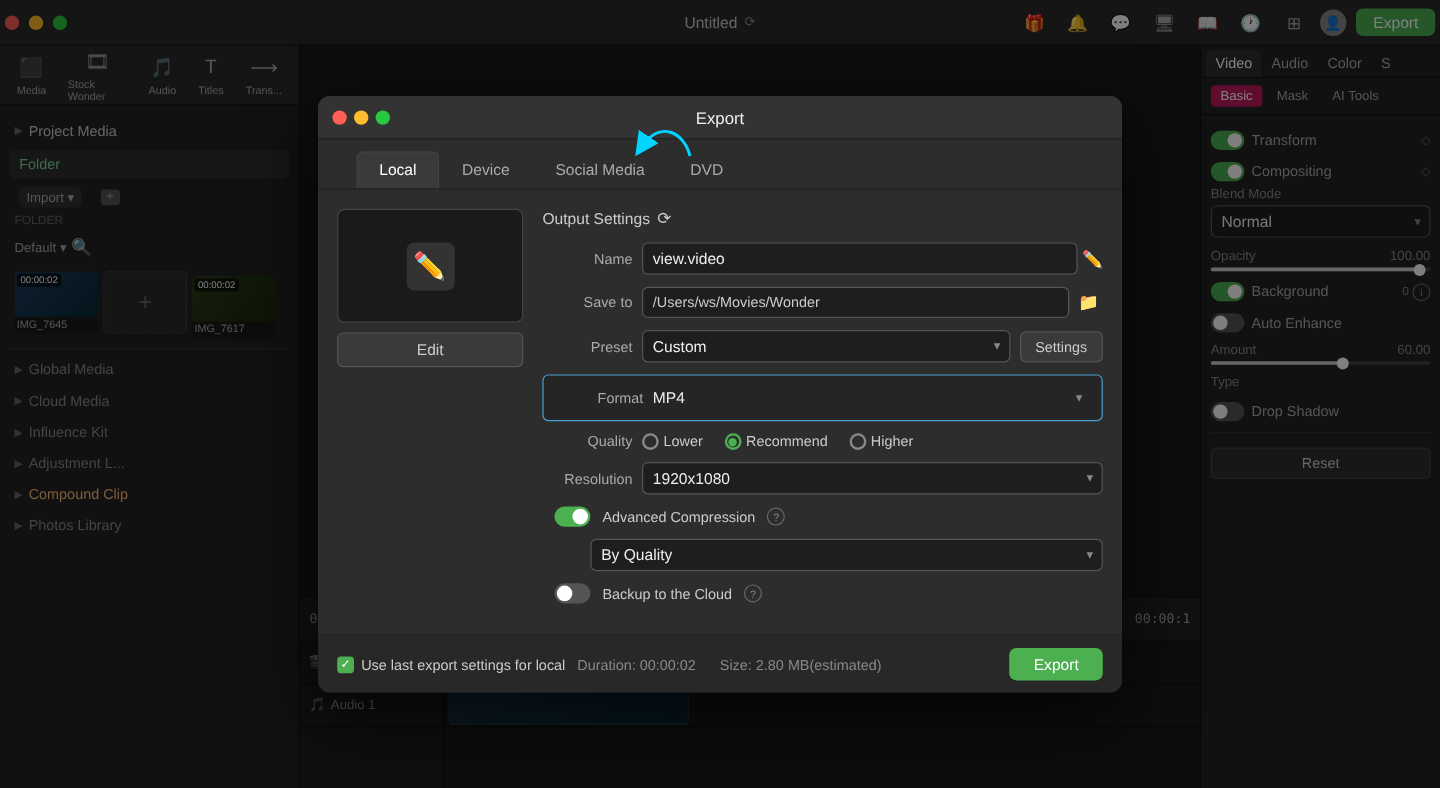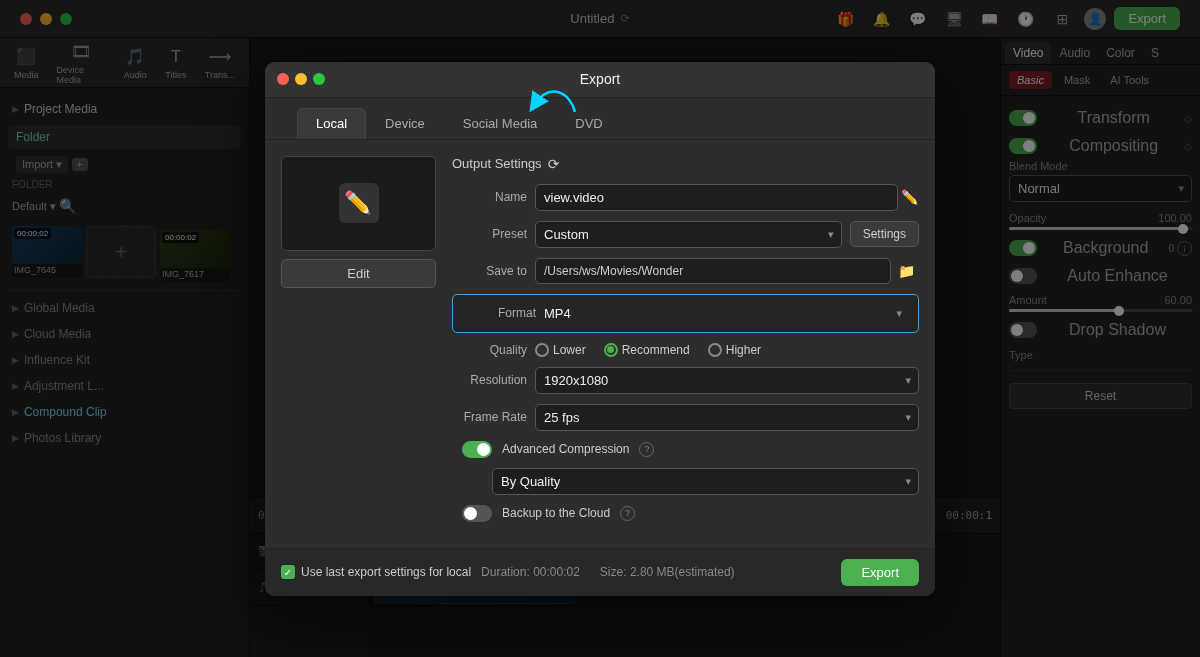--- a/index.html
+++ b/index.html
@@ -13,21 +13,21 @@
     }
 
     
     .topbar {
       width: 100%;
       height: 38px;
       background: #2a2a2a;
       display: flex;
       align-items: center;
       justify-content: space-between;
-      padding: 0 20px;
+      padding: 0 4px;
       border-bottom: 1px solid #111;
       gap: 32px;
     }
     .topbar-left { display: flex; gap: 8px; align-items: center; }
     .topbar-center {
       position: absolute;
       left: 50%;
       transform: translateX(-50%);
       display: flex;
       align-items: center;
@@ -177,21 +177,21 @@
       justify-content: center;
       cursor: pointer;
       border: 1px dashed #444;
       color: #666;
       font-size: 20px;
     }
 
     .import-row {
       display: flex;
       align-items: center;
-      gap: 4px;
+      gap: 16px;
       padding: 4px 8px;
       font-size: 11px;
       color: #aaa;
     }
 
     
     .center-area {
       flex: 1;
       display: flex;
       flex-direction: column;
@@ -232,42 +232,40 @@
       border-bottom: 1px solid #111;
     }
     .right-sub-tab {
       padding: 3px 8px;
       font-size: 11px;
       color: #aaa;
       cursor: pointer;
       border-radius: 4px;
     }
     .right-sub-tab.active {
-      background: #7f1d1d;
+      background: #be185d;
       color: #fff;
-      font-style: italic;
     }
 
     .right-panel-content {
       padding: 8px;
       flex: 1;
       overflow-y: auto;
     }
 
     .property-row {
       display: flex;
       align-items: center;
       justify-content: space-between;
       padding: 5px 0;
     }
     .property-label {
-      font-size: 16px;
+      font-size: 12px;
       color: #aaa;
       flex: 1;
-      text-align: center;
     }
     .property-toggle {
       width: 28px; height: 16px;
       background: #4CAF50;
       border-radius: 8px;
       position: relative;
       cursor: pointer;
       flex-shrink: 0;
     }
     .property-toggle::after {
@@ -781,21 +779,21 @@
 
   <div class="left-sidebar">
 
     <div class="toolbar-row">
       <div class="tool-item">
         <div class="icon-box">⬛</div>
         <span style="font-size:9px;color:#aaa;">Media</span>
       </div>
       <div class="tool-item">
         <div class="icon-box">🎞</div>
-        <span style="font-size:9px;color:#aaa;">Device Media</span>
+        <span style="font-size:9px;color:#aaa;">Stock Wonder</span>
       </div>
       <div class="tool-item">
         <div class="icon-box">🎵</div>
         <span style="font-size:9px;color:#aaa;">Audio</span>
       </div>
       <div class="tool-item">
         <div class="icon-box">T</div>
         <span style="font-size:9px;color:#aaa;">Titles</span>
       </div>
       <div class="tool-item">
@@ -853,21 +851,21 @@
       <div class="section-header">
         <span class="arrow">▶</span>
         <span style="color:#888;">Influence Kit</span>
       </div>
       <div class="section-header">
         <span class="arrow">▶</span>
         <span style="color:#888;">Adjustment L...</span>
       </div>
       <div class="section-header">
         <span class="arrow">▶</span>
-        <span style="color:#7dd3fc;">Compound Clip</span>
+        <span style="color:#fdba74;">Compound Clip</span>
       </div>
       <div class="section-header">
         <span class="arrow">▶</span>
         <span style="color:#888;">Photos Library</span>
       </div>
     </div>
   </div>
 
   <div class="center-area">
 
@@ -980,26 +978,26 @@
           <span>Amount</span>
           <span>60.00</span>
         </div>
         <div class="slider-track">
           <div class="slider-fill" style="width:60%;"></div>
           <div class="slider-thumb" style="left:calc(60% - 5px);"></div>
         </div>
       </div>
       
       <div class="property-row">
+        <span style="font-size:11px;color:#888;">Type</span>
+      </div>
+      
+      <div class="property-row">
         <div class="property-toggle off"></div>
         <span class="property-label" style="margin-left:6px;">Drop Shadow</span>
-      </div>
-      
-      <div class="property-row">
-        <span style="font-size:11px;color:#888;">Type</span>
       </div>
 
       <div class="section-divider"></div>
       <button class="reset-btn">Reset</button>
     </div>
   </div>
 </div>
 
 <div class="modal-overlay">
   <div class="modal">
@@ -1056,35 +1054,35 @@
 
         <div class="form-row">
           <span class="form-label">Name</span>
           <div class="form-input-row">
             <input class="form-input" type="text" value="view.video" style="">
             <button class="pencil-icon-btn">✏️</button>
           </div>
         </div>
 
         <div class="form-row">
+          <span class="form-label">Save to</span>
+          <div class="form-input-row">
+            <span style="flex:1;font-size:12px;color:#ccc;background:#1e1e1e;border:1px solid #555;border-radius:5px;padding:5px 8px;">/Users/ws/Movies/Wonder</span>
+            <button class="folder-icon-btn">📁</button>
+          </div>
+        </div>
+
+        <div class="form-row">
           <span class="form-label">Preset</span>
           <div class="select-wrapper" style="flex:1;">
             <select class="form-select">
               <option>Custom</option>
             </select>
           </div>
           <button class="settings-btn">Settings</button>
-        </div>
-
-        <div class="form-row">
-          <span class="form-label">Save to</span>
-          <div class="form-input-row">
-            <span style="flex:1;font-size:12px;color:#ccc;background:#1e1e1e;border:1px solid #555;border-radius:5px;padding:5px 8px;">/Users/ws/Movies/Wonder</span>
-            <button class="folder-icon-btn">📁</button>
-          </div>
         </div>
 
         <div class="format-row">
           <span class="form-label">Format</span>
           <div class="select-wrapper" style="flex:1;">
             <select class="form-select" style="border:none;background:transparent;">
               <option>MP4</option>
             </select>
           </div>
         </div>
@@ -1107,28 +1105,20 @@
 
         <div class="form-row">
           <span class="form-label">Resolution</span>
           <div class="select-wrapper" style="flex:1;">
             <select class="form-select">
               <option>1920x1080</option>
             </select>
           </div>
         </div>
 
-        <div class="form-row">
-          <span class="form-label">Frame Rate</span>
-          <div class="select-wrapper" style="flex:1;">
-            <select class="form-select">
-              <option>25 fps</option>
-            </select>
-          </div>
-        </div>
 
         <div class="toggle-row">
           <div class="toggle-switch"></div>
           <span class="toggle-label">Advanced Compression</span>
           <div class="info-icon">?</div>
         </div>
 
         <div class="compression-select">
           <div class="select-wrapper">
             <select class="form-select" style="width:180px;">

